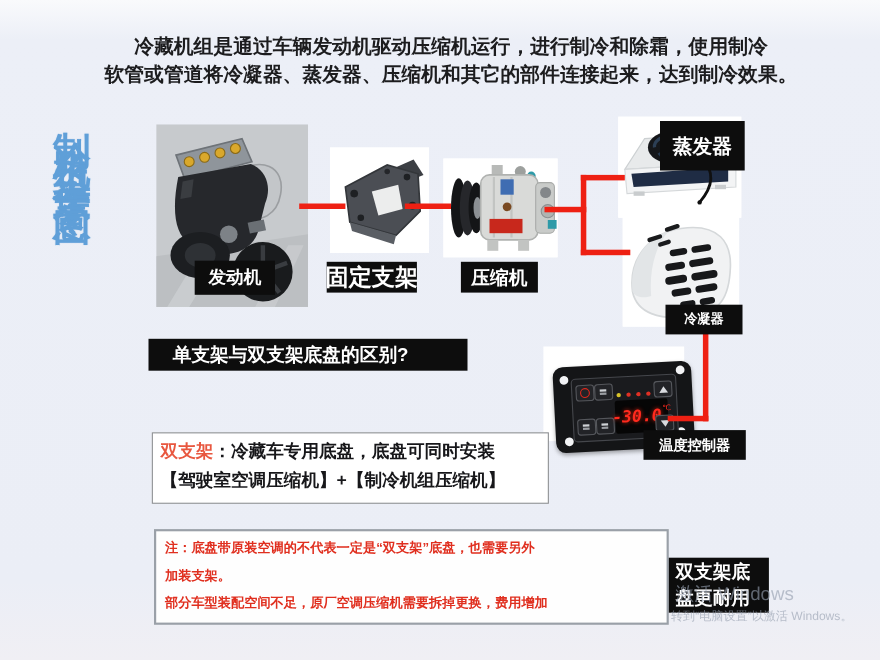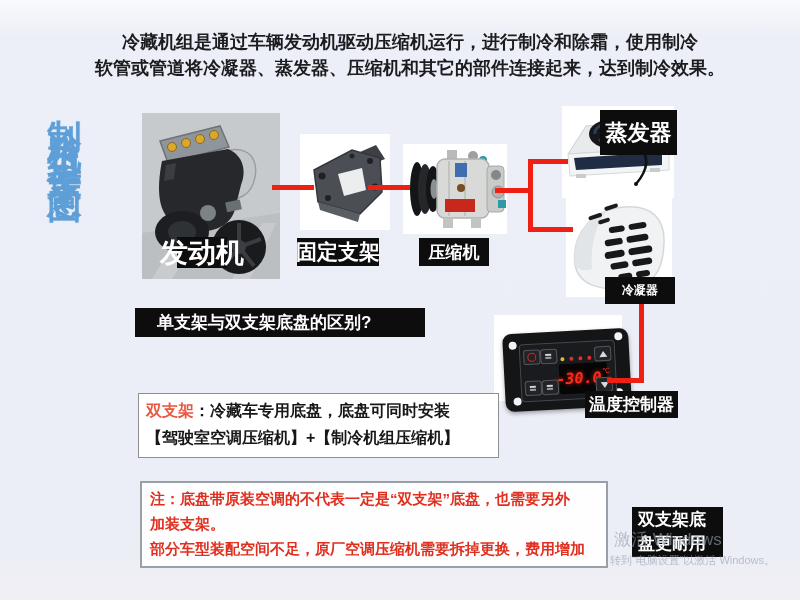--- a/index.html
+++ b/index.html
@@ -32,25 +32,25 @@
   .cmp-header{left:135px;top:308px;width:268px;height:29px;background:#0d0d0d;
     color:#fff;font-size:17px;font-weight:700;line-height:29px;padding-left:22px;z-index:2;}
   .cmp-box{background:#fff;border:1.5px solid #8d8f93;color:#17171a;
     font-size:16px;font-weight:600;z-index:2;}
   .cmp-single{left:137px;top:348px;width:332px;height:31px;line-height:31px;padding-left:7px;white-space:nowrap;}
   .cmp-dual{left:138px;top:393px;width:352px;height:60px;line-height:27px;padding:3px 0 0 7px;white-space:nowrap;}
   .term{color:var(--term-red,#e8573f);}
   
   .note-box{left:140px;top:481px;width:456px;height:80px;background:#fefefe;
     border:2px solid #9aa0a8;color:var(--note-red,#e02f1f);
-    font-size:15px;font-weight:700;line-height:25px;padding:3px 0 0 8px;
+    font-size:12px;font-weight:700;line-height:25px;padding:3px 0 0 8px;
     white-space:nowrap;z-index:2;}
   
   .badge{left:608px;top:507px;width:85px;height:49px;background:#0d0d0d;color:#fff;
-    font-size:17px;font-weight:600;line-height:24px;padding:1px 0 0 6px;z-index:4;margin-left:24px;}
+    font-size:17px;font-weight:600;line-height:24px;padding:1px 0 0 6px;z-index:4;}
   
   .wm{color:rgba(148,158,175,.62);z-index:9;white-space:nowrap;pointer-events:none;}
   .wm1{left:614px;top:528px;font-size:17px;}
   .wm2{left:610px;top:553px;font-size:11px;}
   
   .controller{left:504px;top:331px;width:126px;height:78px;background:#141517;
     border-radius:9px;transform:rotate(-3deg);z-index:2;
     box-shadow:0 2px 4px rgba(0,0,0,.35);}
   .screw{position:absolute;width:8px;height:8px;border-radius:50%;background:#f2f3f5;}
   .bezel{position:absolute;left:16px;top:11px;width:94px;height:56px;border:1px solid #45474c;
@@ -235,26 +235,26 @@
 
   <div class="abs rline" style="left:272px;top:185px;width:42px;height:5px;"></div>
   <div class="abs rline" style="left:368px;top:185px;width:42px;height:5px;"></div>
   <div class="abs rline" style="left:495px;top:188px;width:38px;height:5px;"></div>
   <div class="abs rline" style="left:528px;top:159px;width:5px;height:73px;"></div>
   <div class="abs rline" style="left:528px;top:159px;width:40px;height:5px;"></div>
   <div class="abs rline" style="left:528px;top:227px;width:45px;height:5px;"></div>
   <div class="abs rline" style="left:639px;top:303px;width:5px;height:80px;"></div>
   <div class="abs rline" style="left:607px;top:378px;width:37px;height:5px;"></div>
 
-  <div class="abs plabel" style="left:177px;top:237px;width:50px;height:31px;font-size:28px;">发动机</div>
+  <div class="abs plabel" style="left:177px;top:237px;width:73px;height:31px;font-size:16px;">发动机</div>
   <div class="abs plabel" style="left:297px;top:238px;width:82px;height:28px;font-size:21px;">固定支架</div>
   <div class="abs plabel" style="left:419px;top:238px;width:70px;height:28px;font-size:17px;">压缩机</div>
-  <div class="abs plabel" style="left:600px;top:110px;width:77px;height:45px;font-size:22px;">蒸发器</div>
+  <div class="abs plabel" style="left:600px;top:110px;width:77px;height:45px;font-size:18px;">蒸发器</div>
   <div class="abs plabel" style="left:605px;top:277px;width:70px;height:27px;font-size:12px;">冷凝器</div>
-  <div class="abs plabel" style="left:585px;top:391px;width:93px;height:27px;font-size:17px;">温度控制器</div>
+  <div class="abs plabel" style="left:585px;top:391px;width:93px;height:27px;font-size:13px;">温度控制器</div>
 
   <div class="abs cmp-header">单支架与双支架底盘的区别?</div>
 
 
   <div class="abs cmp-box cmp-dual">
     <div><span class="term">双支架</span><span>：冷藏车专用底盘，底盘可同时安装</span></div>
     <div>【驾驶室空调压缩机】+【制冷机组压缩机】</div>
   </div>
 
   <div class="abs note-box">

